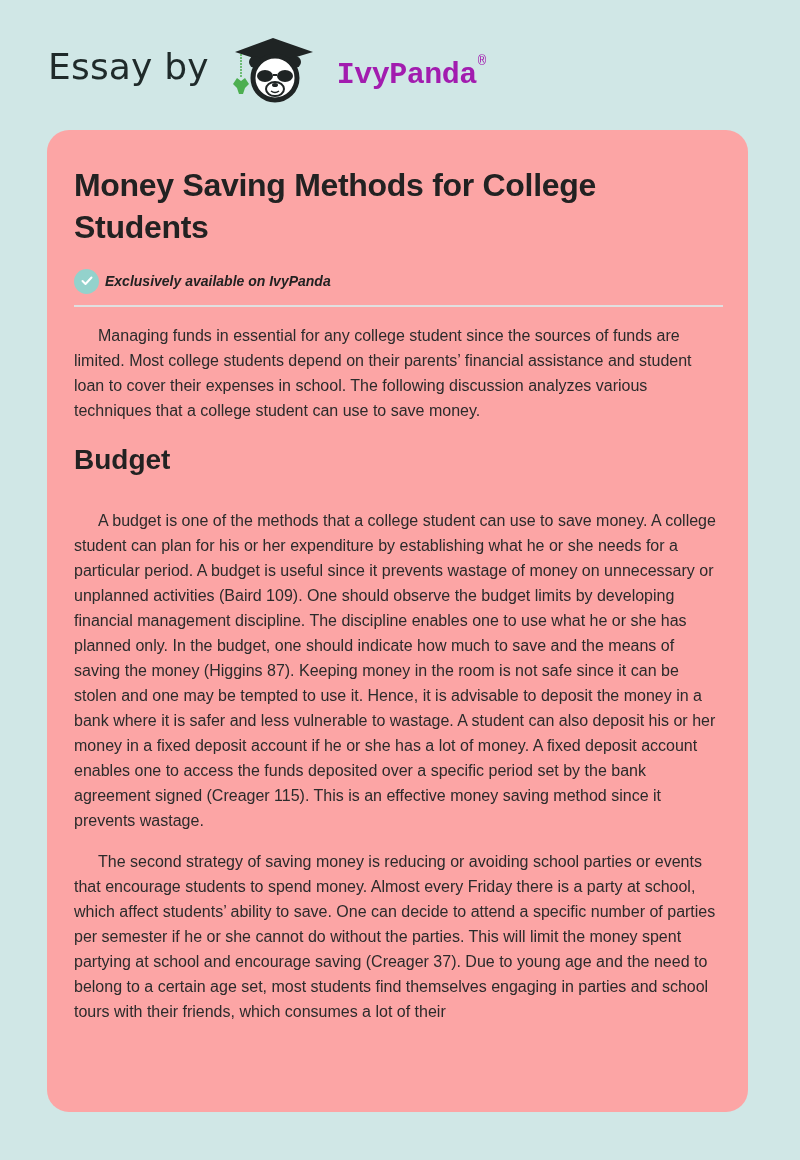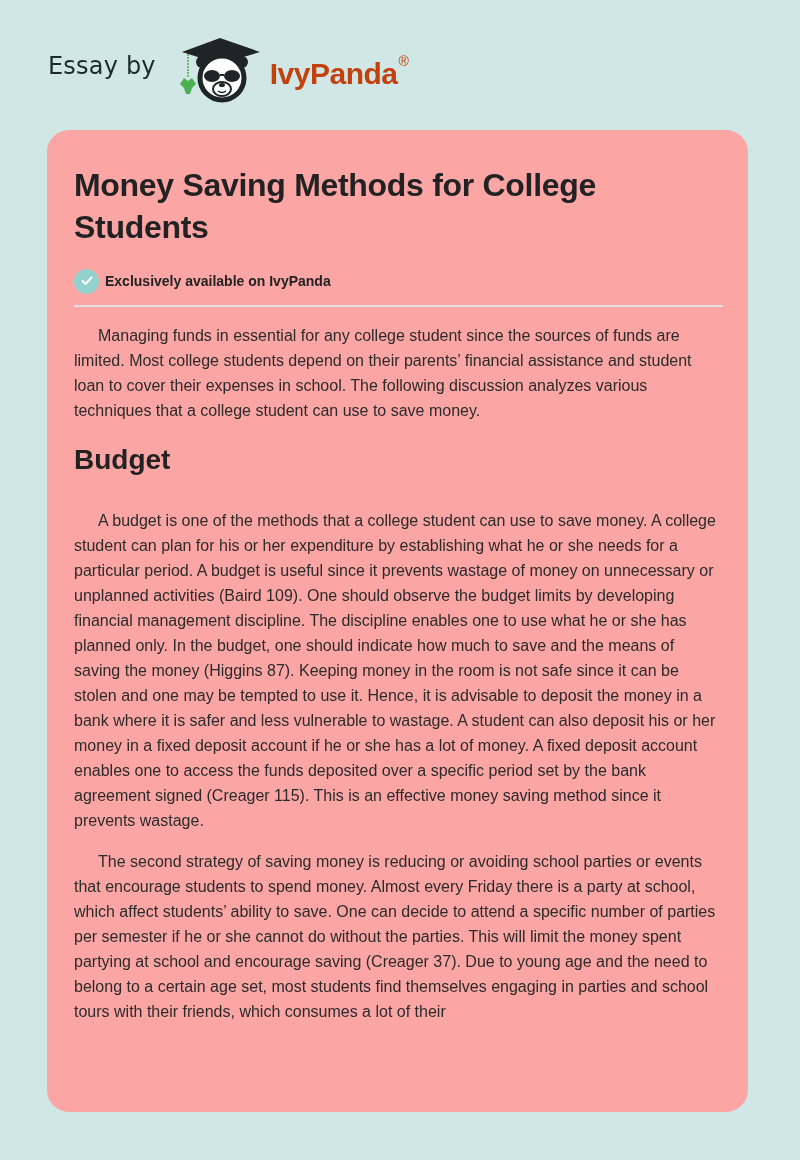--- a/index.html
+++ b/index.html
@@ -9,48 +9,48 @@
     font-family:"Liberation Sans", sans-serif;
     color:#2a2a2a;
     position:relative;
   }
   .brand {
     position:absolute; left:48px; top:34px; height:72px;
     display:flex; align-items:center;
   }
   .brand-prefix {
     font-family:"DejaVu Sans", sans-serif;
-    font-size:24px; color:#1f2a2a; letter-spacing:0.2px;
+    font-size:36px; color:#1f2a2a; letter-spacing:0.2px;
     margin-top:-8px;
   }
   .brand-logo { width:88px; height:72px; margin-left:20px; }
   .brand-name {
-    font-family:Liberation Sans, sans-serif; font-weight:bold;
-    font-size:30px; color:#c2410c; margin-left:6px; margin-top:4px;
+    font-family:Liberation Mono, monospace; font-weight:bold;
+    font-size:30px; color:#a21caf; margin-left:20px; margin-top:4px;
     letter-spacing:-0.5px;
   }
   .brand-name sup { font-size:14px; font-weight:normal; vertical-align:18px; margin-left:1px; }
 
   .card {
     position:absolute; left:47px; top:130px; width:701px; height:982px;
     background:#fca5a5; border-radius:22px; overflow:hidden;
   }
   .content { position:absolute; left:27px; top:34px; width:649px; }
   .title {
     margin:0; font-size:32px; line-height:42px; font-weight:bold; color:#222;
     letter-spacing:-0.3px;
   }
   .exclusive {
     display:flex; align-items:center; margin-top:20px; height:26px;
   }
   .check {
     width:25px; height:25px; border-radius:50%; background:#93d2cc;
     display:flex; align-items:center; justify-content:center; margin-right:6px;
   }
-  .exclusive-text { font-size:14px; font-weight:bold; color:#222; }
+  .exclusive-text { font-size:14px; font-weight:bold; color:#222;font-style:italic; }
   .divider { height:2px; background:#e0e0e0; margin-top:11px; width:649px; }
   p.para {
     margin:16px 0 0 0; font-size:16px; line-height:25px; color:#2b2b2b;
     text-indent:24px;
   }
   h2.section {
     margin:20px 0 0 0; font-size:28px; line-height:34px; font-weight:bold; color:#222;
   }
   h2 + p.para { margin-top:31px; }
 </style>

